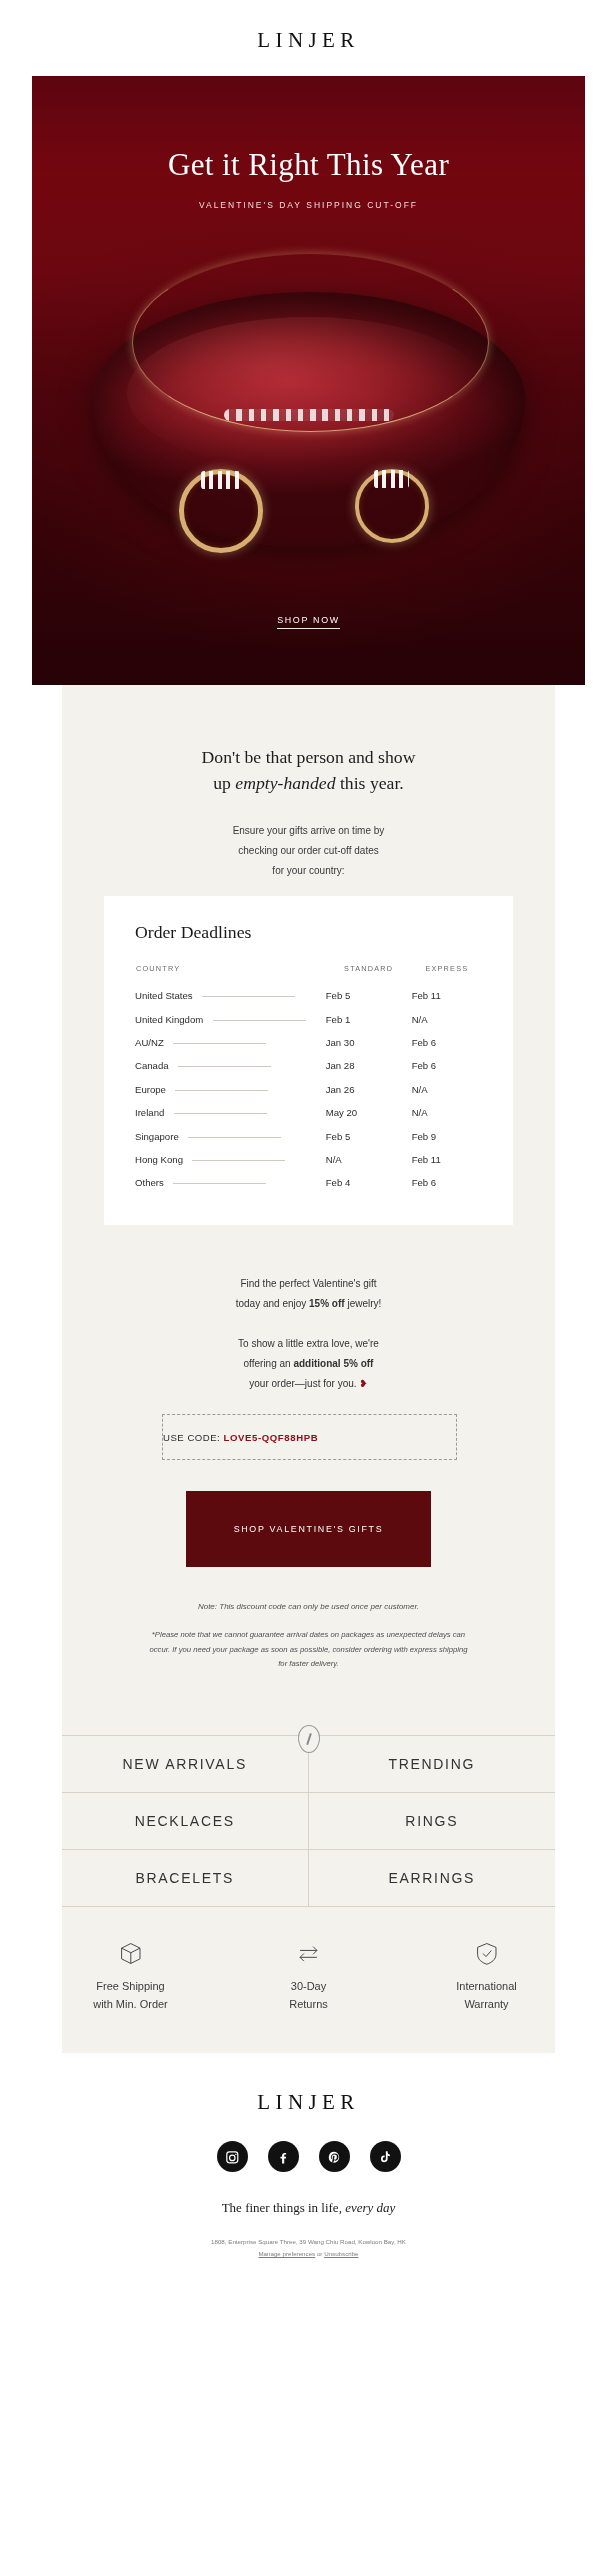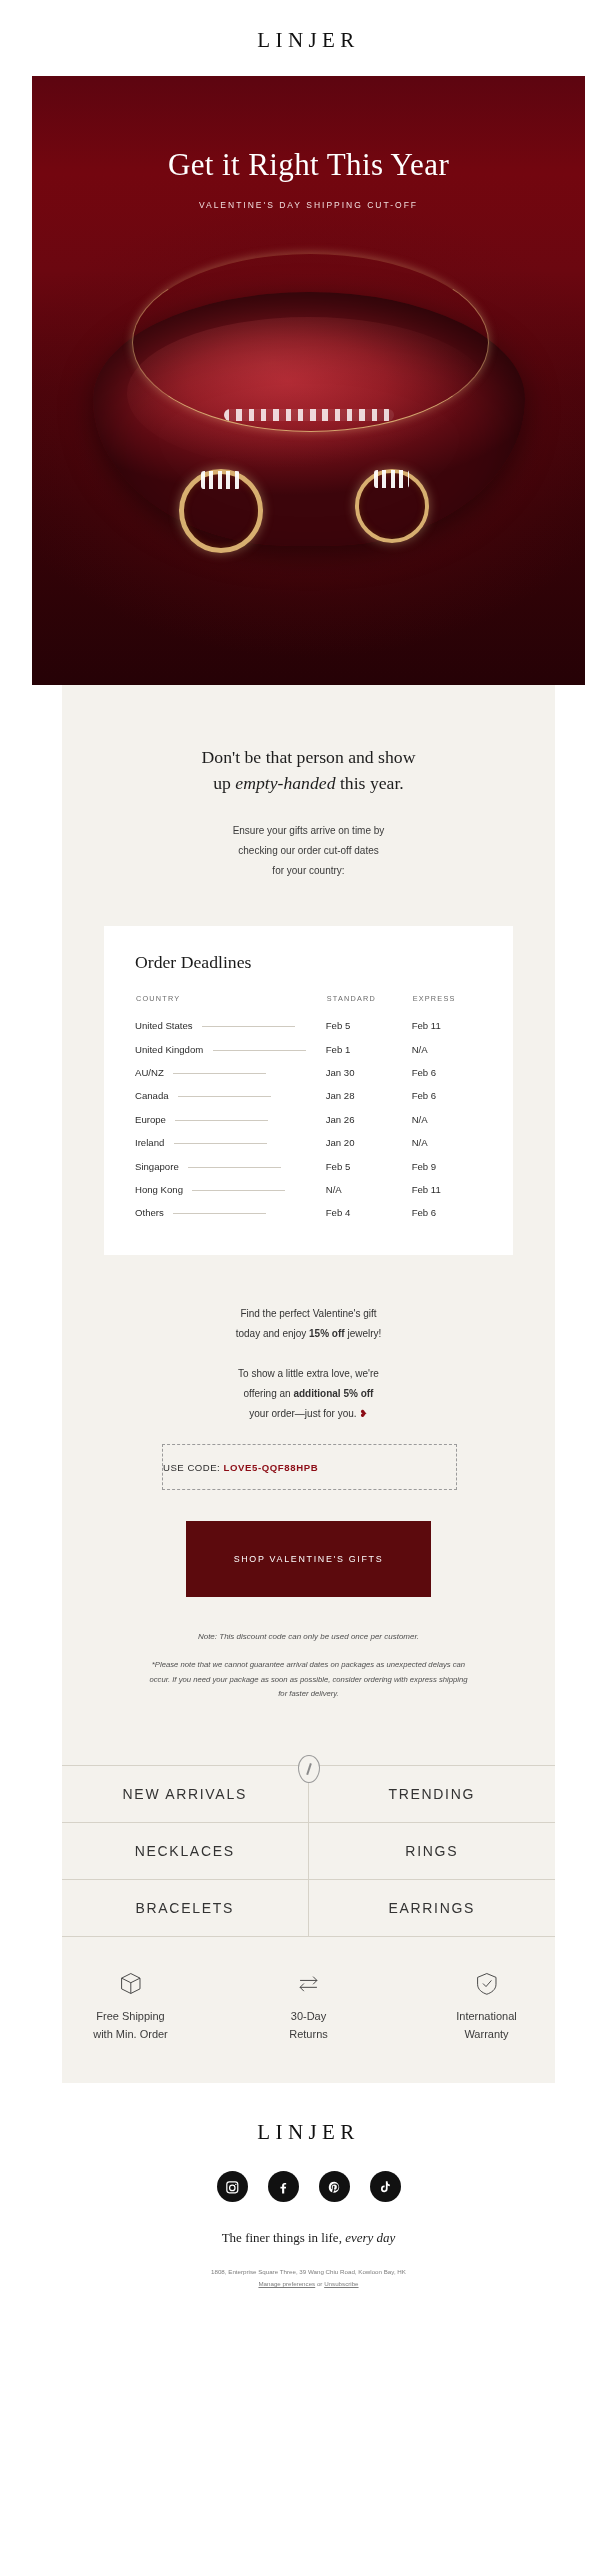--- a/index.html
+++ b/index.html
@@ -178,21 +178,21 @@
   .intro-copy {
     margin-top: 25px;
     font-size: 10px;
     line-height: 2.0;
     color: #3a3a3a;
   }
 
   
   .card {
     background: #ffffff;
-    margin: 45px 42px 0 42px;
+    margin: 15px 42px 0 42px;
     padding: 26px 31px 31px 31px;
   }
   .card-title {
     font-family: "Liberation Serif", serif;
     font-size: 17.7px;
     color: #1a1a1a;
     font-weight: 400;
     margin-bottom: 20px;
   }
   table.deadlines {
@@ -203,21 +203,21 @@
   }
   table.deadlines th {
     font-size: 7.3px;
     letter-spacing: 1.2px;
     font-weight: 400;
     color: #6b6b6b;
     text-transform: uppercase;
     text-align: left;
     padding-bottom: 10.8px;
   }
-  table.deadlines th.c2, table.deadlines th.c3 { text-align: left; }
+  table.deadlines th.c2, table.deadlines th.c3 { text-align: center; }
   table.deadlines td {
     padding: 6.2px 0;
     vertical-align: middle;
   }
   td.country { width: 46%; position: relative; white-space: nowrap; }
   td.country .dash {
     display: inline-block;
     height: 0.8px;
     background: #cfcac0;
     vertical-align: middle;
@@ -411,20 +411,23 @@
   <div class="hero">
     <div class="hero-title">Get it Right This Year</div>
     <div class="hero-sub">VALENTINE'S DAY SHIPPING CUT-OFF</div>
     <div class="hero-art">
       <div class="velvet"></div>
       <div class="chain"></div>
       <div class="chain-gems"></div>
       <div class="hoop left"></div>
       <div class="hoop right"></div>
     </div>
+    <div class="shop-now">
+      <a href="#">SHOP NOW</a>
+    </div>
   </div>
 
   <div class="body-band">
 
     <div class="intro">
       <div class="intro-head">
         <span>Don't be that person and show</span><br>
         <span>up </span><em>empty-handed</em><span> this year.</span>
       </div>
       <div class="intro-copy">
@@ -465,21 +468,21 @@
             <td class="std">Jan 28</td>
             <td class="exp">Feb 6</td>
           </tr>
           <tr>
             <td class="country"><span>Europe</span><span class="dash"></span></td>
             <td class="std">Jan 26</td>
             <td class="exp">N/A</td>
           </tr>
           <tr>
             <td class="country"><span>Ireland</span><span class="dash"></span></td>
-            <td class="std">Jan 20</td>
+            <td class="std">May 20</td>
             <td class="exp">N/A</td>
           </tr>
           <tr>
             <td class="country"><span>Singapore</span><span class="dash"></span></td>
             <td class="std">Feb 5</td>
             <td class="exp">Feb 9</td>
           </tr>
           <tr>
             <td class="country"><span>Hong Kong</span><span class="dash"></span></td>
             <td class="std">N/A</td>

